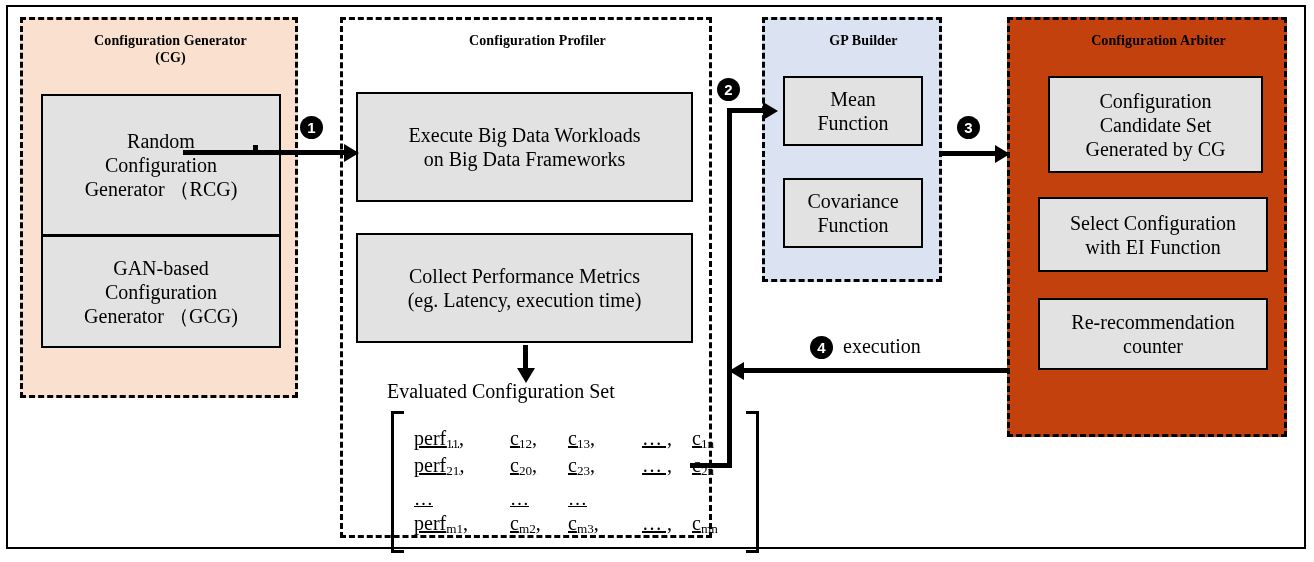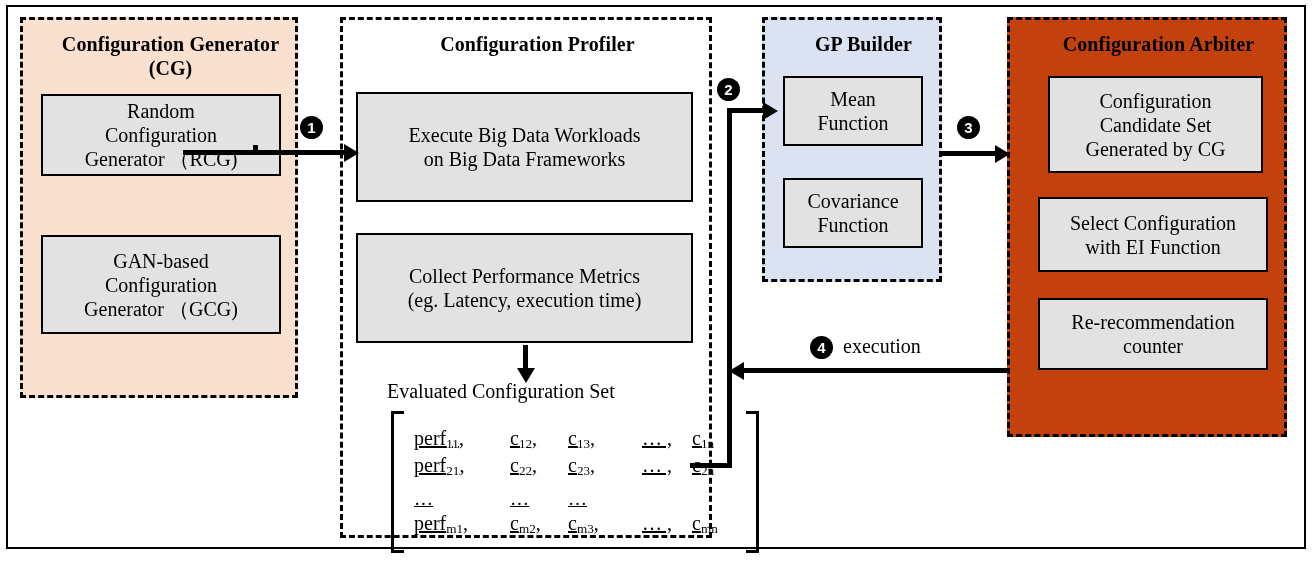--- a/index.html
+++ b/index.html
@@ -28,21 +28,21 @@
   
   .panel {
     position: absolute;
     border: 3px dashed #000;
   }
   .panel-title {
     position: absolute;
     left: 0; right: 0;
     text-align: center;
     font-weight: bold;
-    font-size: 20px;
+    font-size: 14px;
     color: #000;
     line-height: 1.18;
     letter-spacing: 0.1px;
     padding-left: 23px;
   }
 
   
   .gbox {
     position: absolute;
     background: #e2e2e2;
@@ -149,29 +149,29 @@
 <div id="canvas">
 
   <div class="outer-frame"></div>
 
   <div class="panel" style="left:20px; top:17px; width:278px; height:381px; background:#fae0cf;">
     <div class="panel-title" style="top:13px;">
       <div>Configuration Generator</div>
       <div>(CG)</div>
     </div>
 
-    <div class="gbox" style="left:18px; top:74px; width:240px; height:82px;">
+    <div class="gbox" style="left:18px; top:74px; width:240px; height:142px;">
       <div>
         <span>Random</span>
         <span>Configuration</span>
         <span>Generator （RCG)</span>
       </div>
     </div>
 
-    <div class="gbox" style="left:18px; top:215px; width:240px; height:99px;">
+    <div class="gbox" style="left:18px; top:215px; width:240px; height:113px;">
       <div>
         <span>GAN-based</span>
         <span>Configuration</span>
         <span style="font-weight:normal;">Generator （GCG)</span>
       </div>
     </div>
   </div>
 
   <div class="panel" style="left:340px; top:17px; width:372px; height:521px; background:#ffffff;">
     <div class="panel-title" style="top:13px;">
@@ -204,21 +204,21 @@
         <div class="matrix-row">
           <span class="mcell c0">perf<sub>11</sub>,</span>
           <span class="mcell c1">c<sub>12</sub>,</span>
           <span class="mcell c2">c<sub>13</sub>,</span>
           <span class="mcell c3">… ,</span>
           <span class="mcell c4">c<sub>1n</sub></span>
         </div>
 
         <div class="matrix-row">
           <span class="mcell c0">perf<sub>21</sub>,</span>
-          <span class="mcell c1">c<sub>22</sub>,</span>
+          <span class="mcell c1">c<sub>20</sub>,</span>
           <span class="mcell c2">c<sub>23</sub>,</span>
           <span class="mcell c3">… ,</span>
           <span class="mcell c4">c<sub>2n</sub></span>
         </div>
 
         <div class="matrix-row ell-row" style="margin-top:10px;">
           <span class="mcell c0">…</span>
           <span class="mcell c1">…</span>
           <span class="mcell c2">…</span>
         </div>

